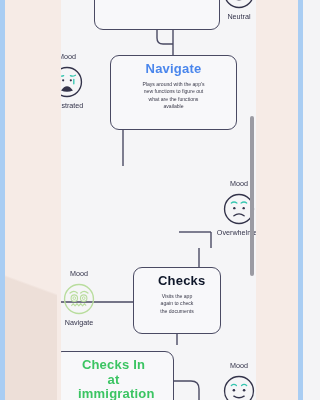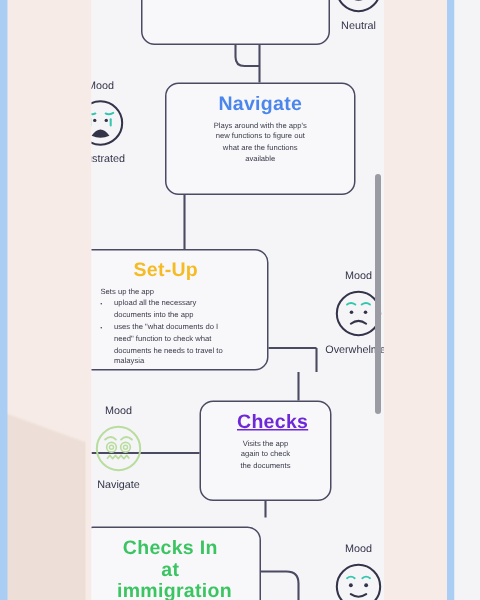--- a/index.html
+++ b/index.html
@@ -50,21 +50,21 @@
   }
   .card .body {
     font-size:5.1px; line-height:1.5; color:#3a3a4a;
   }
   .card ul { margin:0; padding-left:9px; text-align:left; }
   .card li { font-size:5.1px; line-height:1.5; color:#3a3a4a; margin-bottom:1px;}
   .lead { text-align:left; font-size:5.1px; color:#3a3a4a; line-height:1.5;}
 
   .t-blue   { color:#4a86ec; }
   .t-yellow { color:#f5bb24; }
-  .t-orange { color:#6d28d9;text-decoration:underline; }
+  .t-orange { color:#0f172a; }
   .t-green  { color:#3bc462; }
 
   
   #card-aware   { left:33px;  top:-48px; width:126px; height:78px; }
   #card-nav     { left:49px;  top:55px;  width:127px; height:75px; }
   #card-setup   { left:-19px; top:166px; width:137px; height:81px; }
   #card-checks  { left:72px;  top:267px; width:88px;  height:67px; }
   #card-immig   { left:-8px;  top:351px; width:121px; height:60px; }
 
   
@@ -126,28 +126,20 @@
     <div class="card" id="card-nav">
       <div class="title t-blue">Navigate</div>
       <div class="body">
         <div>Plays around with the app's</div>
         <div>new functions to figure out</div>
         <div>what are the functions</div>
         <div>available</div>
       </div>
     </div>
 
-    <div class="card" id="card-setup">
-      <div class="title t-yellow">Set-Up</div>
-      <div class="lead">Sets up the app</div>
-      <ul>
-        <li>upload all the necessary documents into the app</li>
-        <li>uses the "what documents do I need" function to check what documents he needs to travel to malaysia</li>
-      </ul>
-    </div>
 
     <div class="card" id="card-checks">
       <div class="title t-orange">Checks</div>
       <div class="body">
         <div>Visits the app</div>
         <div>again to check</div>
         <div>the documents</div>
       </div>
     </div>
 

